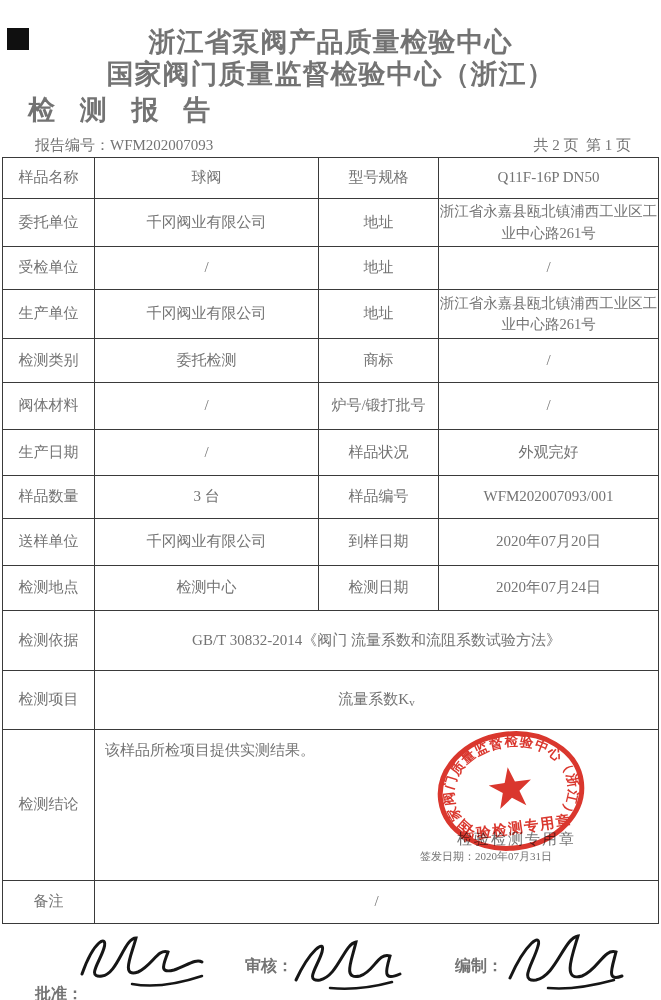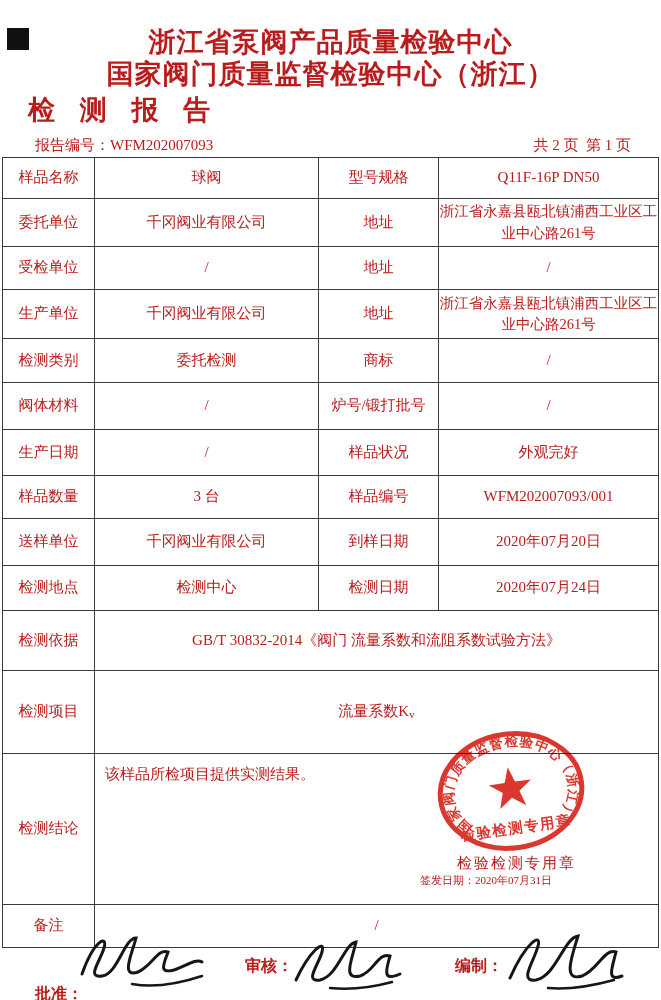--- a/index.html
+++ b/index.html
@@ -1,17 +1,17 @@
 <!DOCTYPE html>
 <html><head>
 <meta charset="utf-8">
 <style>
   html,body{margin:0;padding:0;background:#fff;}
   .page{position:relative;width:661px;height:1000px;background:#ffffff;overflow:hidden;
-        font-family:"Liberation Serif","DejaVu Serif",serif;color:#b91c1c;text-decoration:underline;}
+        font-family:"Liberation Serif","DejaVu Serif",serif;color:#737373;text-decoration:underline;}
   .corner-mark{position:absolute;left:7px;top:28px;width:22px;height:22px;background:#101010;}
   .org-line{position:absolute;left:0;width:100%;text-align:center;font-weight:bold;
             font-size:27px;letter-spacing:1px;white-space:pre;}
   .org1{top:24px;}
   .org2{top:56px;}
   .doc-title{position:absolute;top:92px;left:0;width:100%;font-weight:bold;
              font-size:27px;letter-spacing:9px;white-space:pre;margin-left:28px;}
   .meta{position:absolute;top:136px;left:35px;right:30px;display:flex;
         justify-content:space-between;font-size:15px;white-space:pre;}
   table.report{position:absolute;top:157px;left:2px;width:656px;border-collapse:collapse;
@@ -111,21 +111,21 @@
       <tr style="height:45px">
         <td>检测地点</td>
         <td>检测中心</td>
         <td>检测日期</td>
         <td>2020年07月24日</td>
       </tr>
       <tr style="height:60px">
         <td>检测依据</td>
         <td colspan="3">GB/T 30832-2014《阀门 流量系数和流阻系数试验方法》</td>
       </tr>
-      <tr style="height:83px">
+      <tr style="height:59px">
         <td>检测项目</td>
         <td colspan="3" class="items-cell">
           <span>流量系数K</span><span class="sub">v</span>
         </td>
       </tr>
       <tr style="height:151px">
         <td>检测结论</td>
         <td colspan="3" class="concl-cell">
           <span class="concl-text">该样品所检项目提供实测结果。</span>
           <span class="stamp-caption">检验检测专用章</span>

